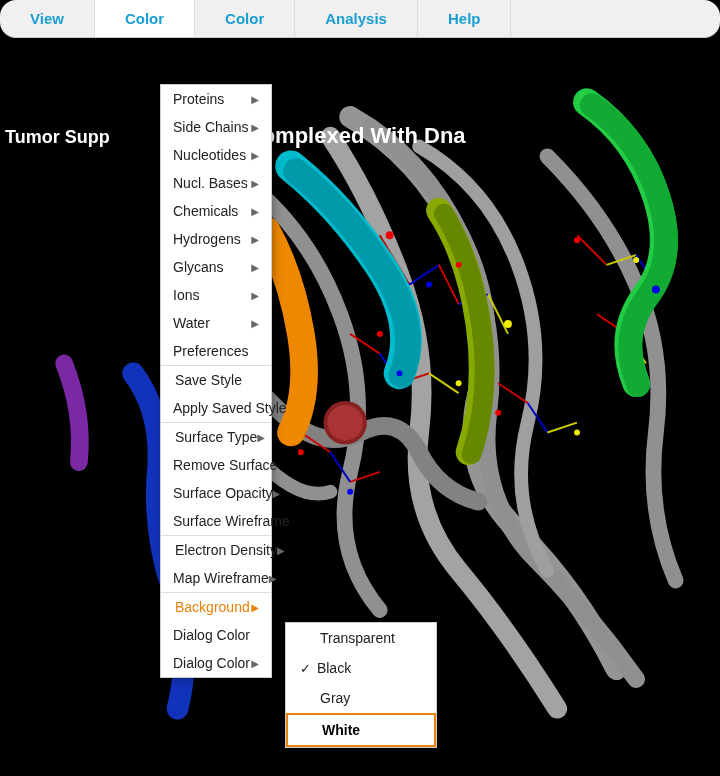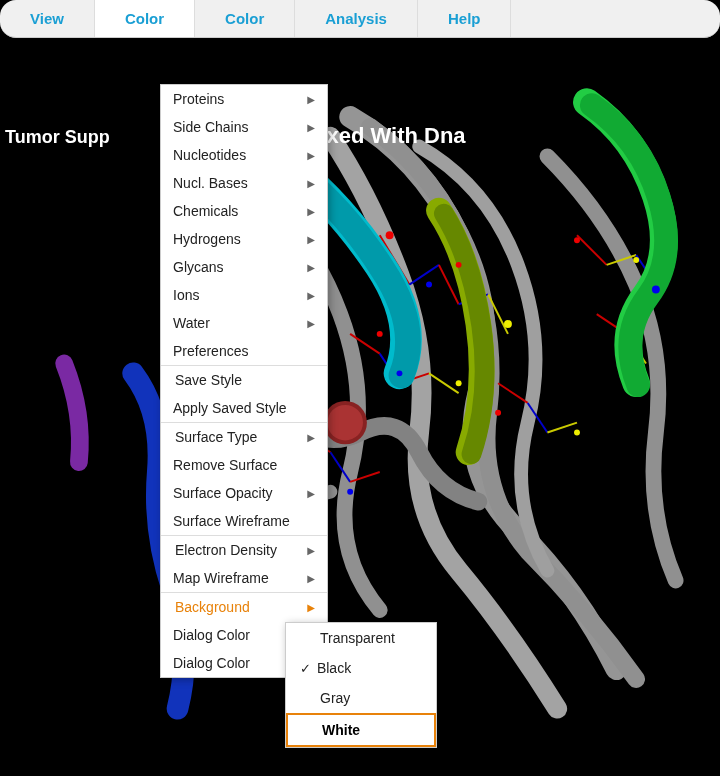--- a/index.html
+++ b/index.html
@@ -52,21 +52,21 @@
       inset: 0;
       width: 100%;
       height: 100%;
     }
 
     
     .dropdown {
       position: absolute;
       top: 46px;
       left: 160px;
-      width: 168px;
+      width: 112px;
       background: #fff;
       border: 1px solid #ccc;
       box-shadow: 2px 2px 8px rgba(0,0,0,0.3);
       z-index: 200;
     }
     .dropdown-item {
       padding: 6px 12px;
       color: #222;
       cursor: pointer;
       display: flex;

